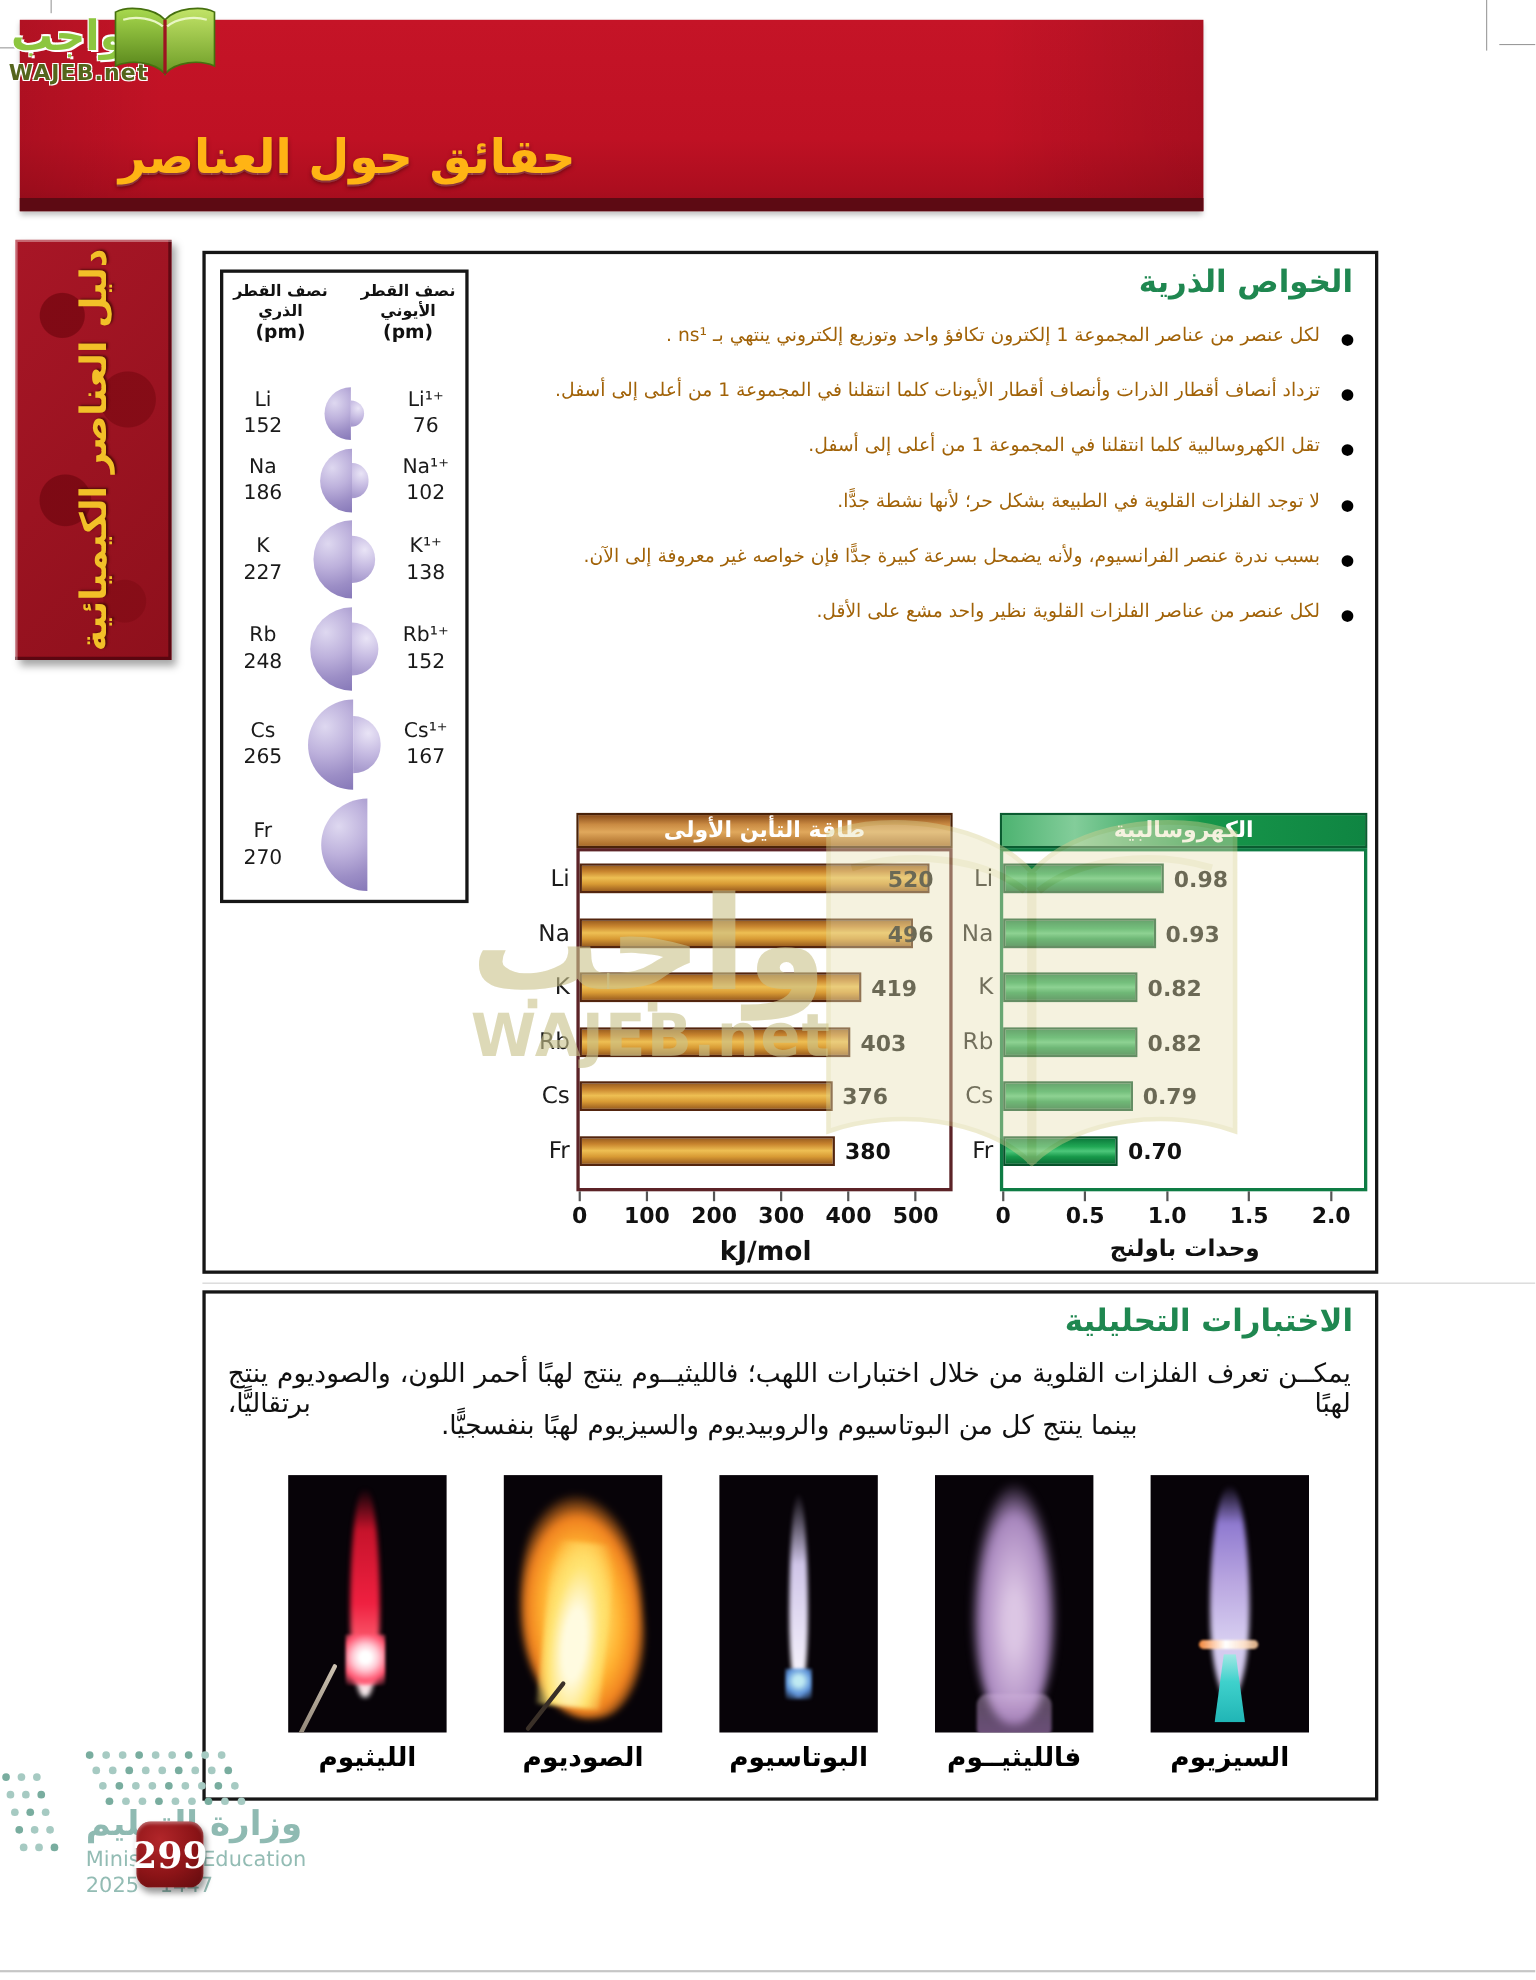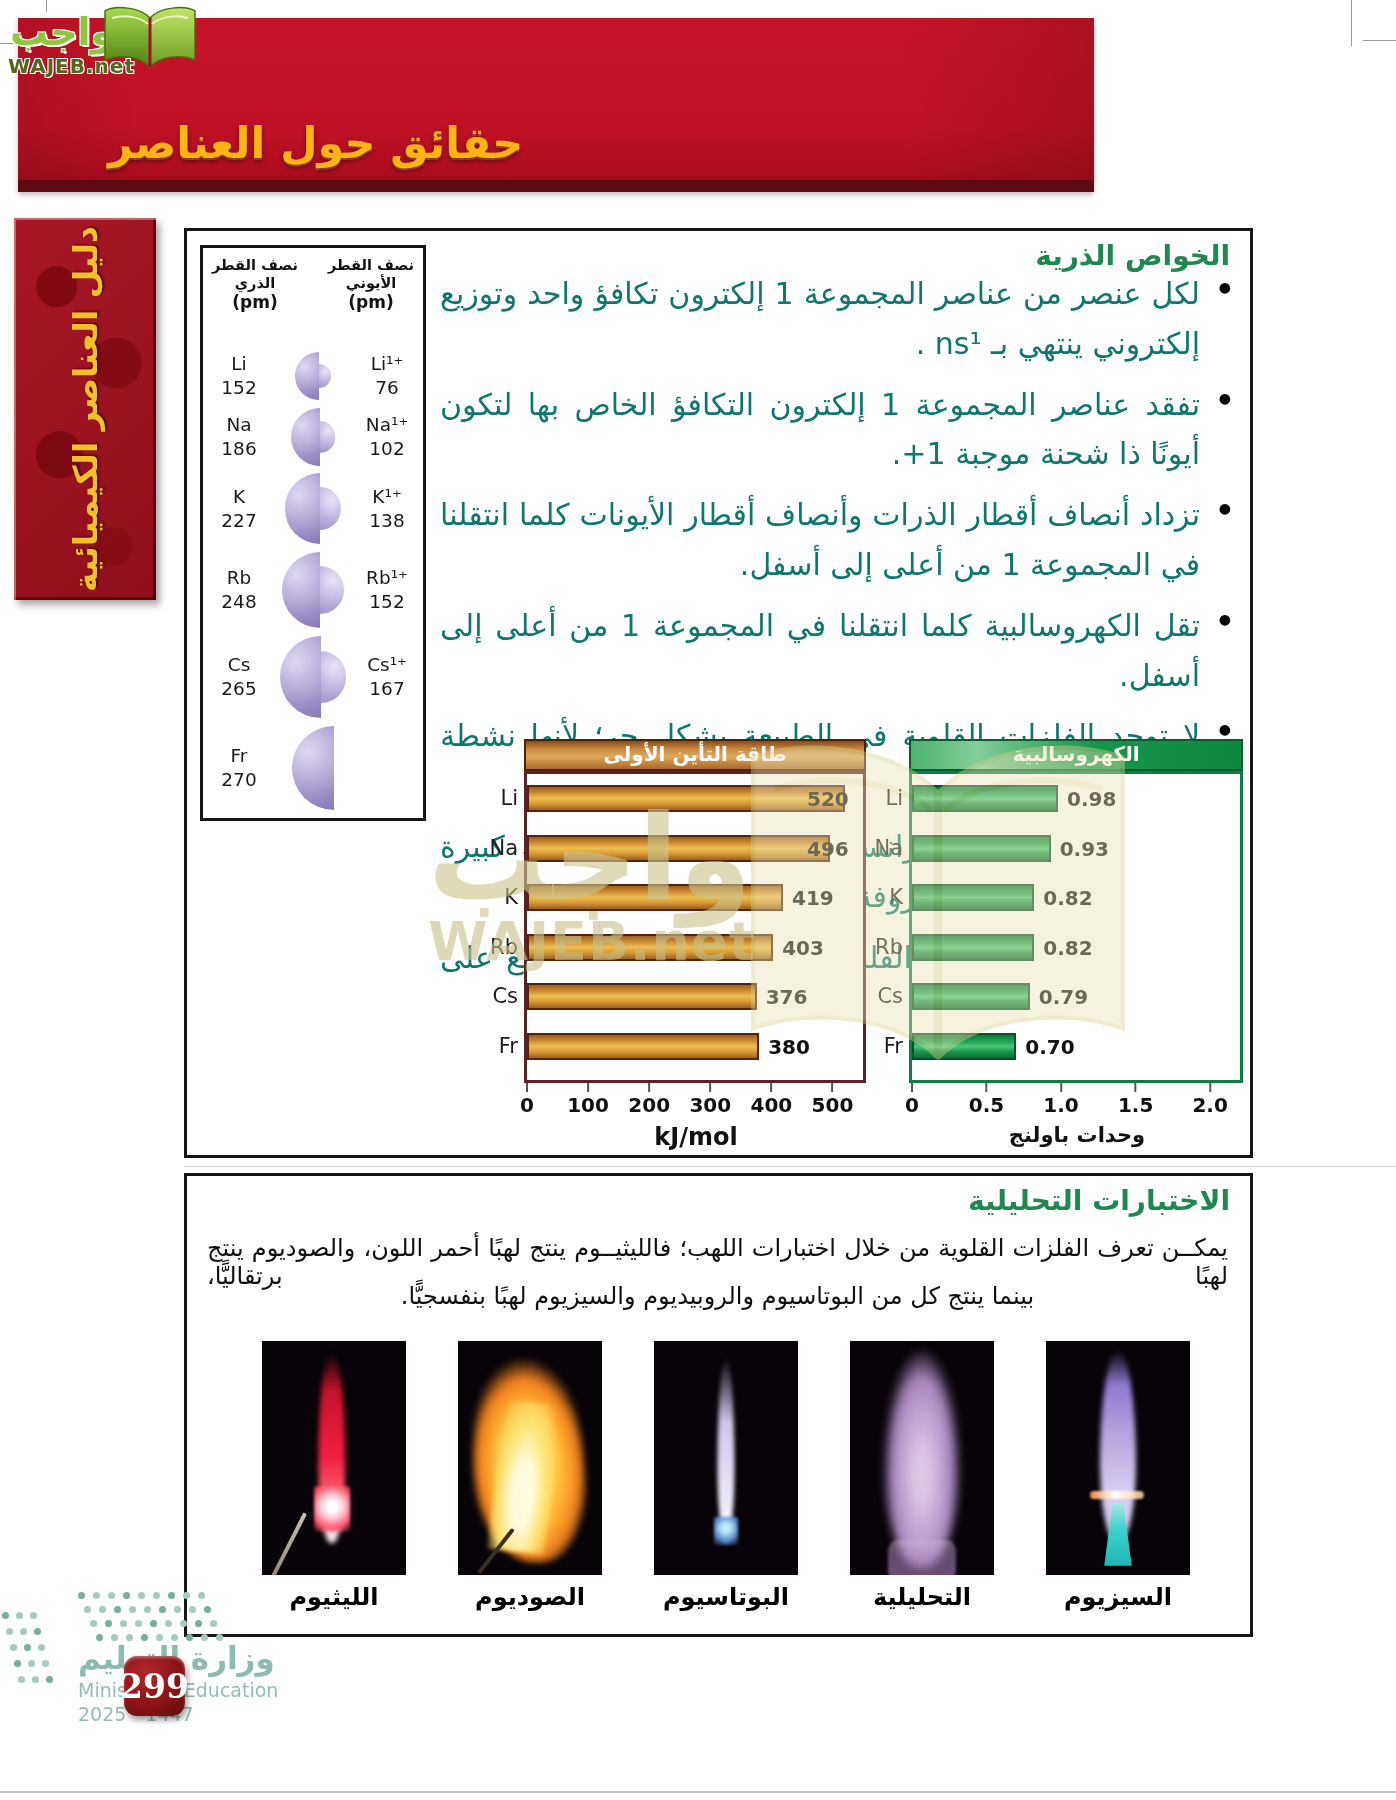--- a/index.html
+++ b/index.html
@@ -50,22 +50,22 @@
   .rt-rows{position:absolute;left:5px;right:5px;top:104px;bottom:8px;display:flex;flex-direction:column;justify-content:space-between;}
   .rt-row{display:flex;align-items:center;}
   .rt-cell{width:62px;text-align:center;font-size:18.5px;line-height:1.3;color:#1a1a1a;}
   .rt-spheres{flex:1;display:flex;align-items:center;justify-content:center;}
   .hemi-l{border-radius:300px 0 0 300px;
       background:radial-gradient(circle at 38% 30%,#ded8f0 0%,#bdb1dc 40%,#9c8ec6 72%,#8678b8 100%);}
   .hemi-r{border-radius:0 300px 300px 0;
       background:radial-gradient(circle at 55% 30%,#e9e4f6 0%,#c6bbe2 48%,#a89bce 88%);}
   
   .bullets{position:absolute;top:38px;left:253px;right:17px;margin:0;padding:0;list-style:none;direction:rtl;}
-  .bullets li{position:relative;padding-right:33px;margin-bottom:11px;font-size:30px;line-height:1.66;
-              text-align:justify;text-align-last:right;color:#0f766e;}
+  .bullets li{position:relative;padding-right:33px;margin-bottom:11px;font-size:17px;line-height:1.66;
+              text-align:justify;text-align-last:right;color:#a16207;margin-top:22px;}
   .bullets li::before{content:"●";position:absolute;right:2px;top:7px;font-size:14px;color:#000;}
   
   .chart{position:absolute;top:508px;}
   .chart-ion{left:295px;width:386px;}
   .chart-en{left:680px;width:378px;}
   .c-band{margin-left:42px;height:32px;box-sizing:border-box;border:2px solid #4a2208;
           color:#fff;font-weight:bold;font-size:20px;text-align:center;line-height:27px;direction:rtl;}
   .orange-band{border-color:#4a2208;
       background:linear-gradient(180deg,#8a4c1a 0%,#c98a42 30%,#e0a85c 55%,#a96a28 100%);}
   .green-band{border-color:#0a5c30;
@@ -287,21 +287,20 @@
             <div class="rt-cell">
               <div></div>
               <div></div>
             </div>
           </div>
         </div>
     </div>
 
     <ul class="bullets" id="bullets">
         <li>لكل عنصر من عناصر المجموعة 1 إلكترون تكافؤ واحد وتوزيع إلكتروني ينتهي بـ ns¹ .</li>
-        <li>تفقد عناصر المجموعة 1 إلكترون التكافؤ الخاص بها لتكون أيونًا ذا شحنة موجبة 1+.</li>
         <li>تزداد أنصاف أقطار الذرات وأنصاف أقطار الأيونات كلما انتقلنا في المجموعة 1 من أعلى إلى أسفل.</li>
         <li>تقل الكهروسالبية كلما انتقلنا في المجموعة 1 من أعلى إلى أسفل.</li>
         <li>لا توجد الفلزات القلوية في الطبيعة بشكل حر؛ لأنها نشطة جدًّا.</li>
         <li>بسبب ندرة عنصر الفرانسيوم، ولأنه يضمحل بسرعة كبيرة جدًّا فإن خواصه غير معروفة إلى الآن.</li>
         <li>لكل عنصر من عناصر الفلزات القلوية نظير واحد مشع على الأقل.</li>
       </ul>
 
     <div class="chart chart-ion" id="chart0">
         <div class="c-el" style="top: 47px;">Li</div>
         <div class="c-el" style="top: 96.5px;">Na</div>
@@ -425,21 +424,21 @@
           <div class="rod"></div>
         </div>
         <div class="flame-label" style="left: 271px;">الصوديوم</div>
         <div class="flame-card" data-kind="potassium" style="left: 467px;">
           <div class="fl fl-potassium"></div>
         </div>
         <div class="flame-label" style="left: 467px;">البوتاسيوم</div>
         <div class="flame-card" data-kind="rubidium" style="left: 663px;">
           <div class="fl fl-rubidium"></div>
         </div>
-        <div class="flame-label" style="left: 663px;">التحليلية</div>
+        <div class="flame-label" style="left: 663px;">فالليثيــوم</div>
         <div class="flame-card" data-kind="cesium" style="left: 859px;">
           <div class="fl fl-cesium"></div>
           <div class="streak"></div>
         </div>
         <div class="flame-label" style="left: 859px;">السيزيوم</div>
       </div>
   </section>
 
   <div class="dots" id="dots1" style="left:78px;top:1592px;width:150px;height:60px;">
       <div class="dot" style="width: 7px; height: 7px; left: 0px; top: 0px; background: rgb(121, 173, 159);"></div>

